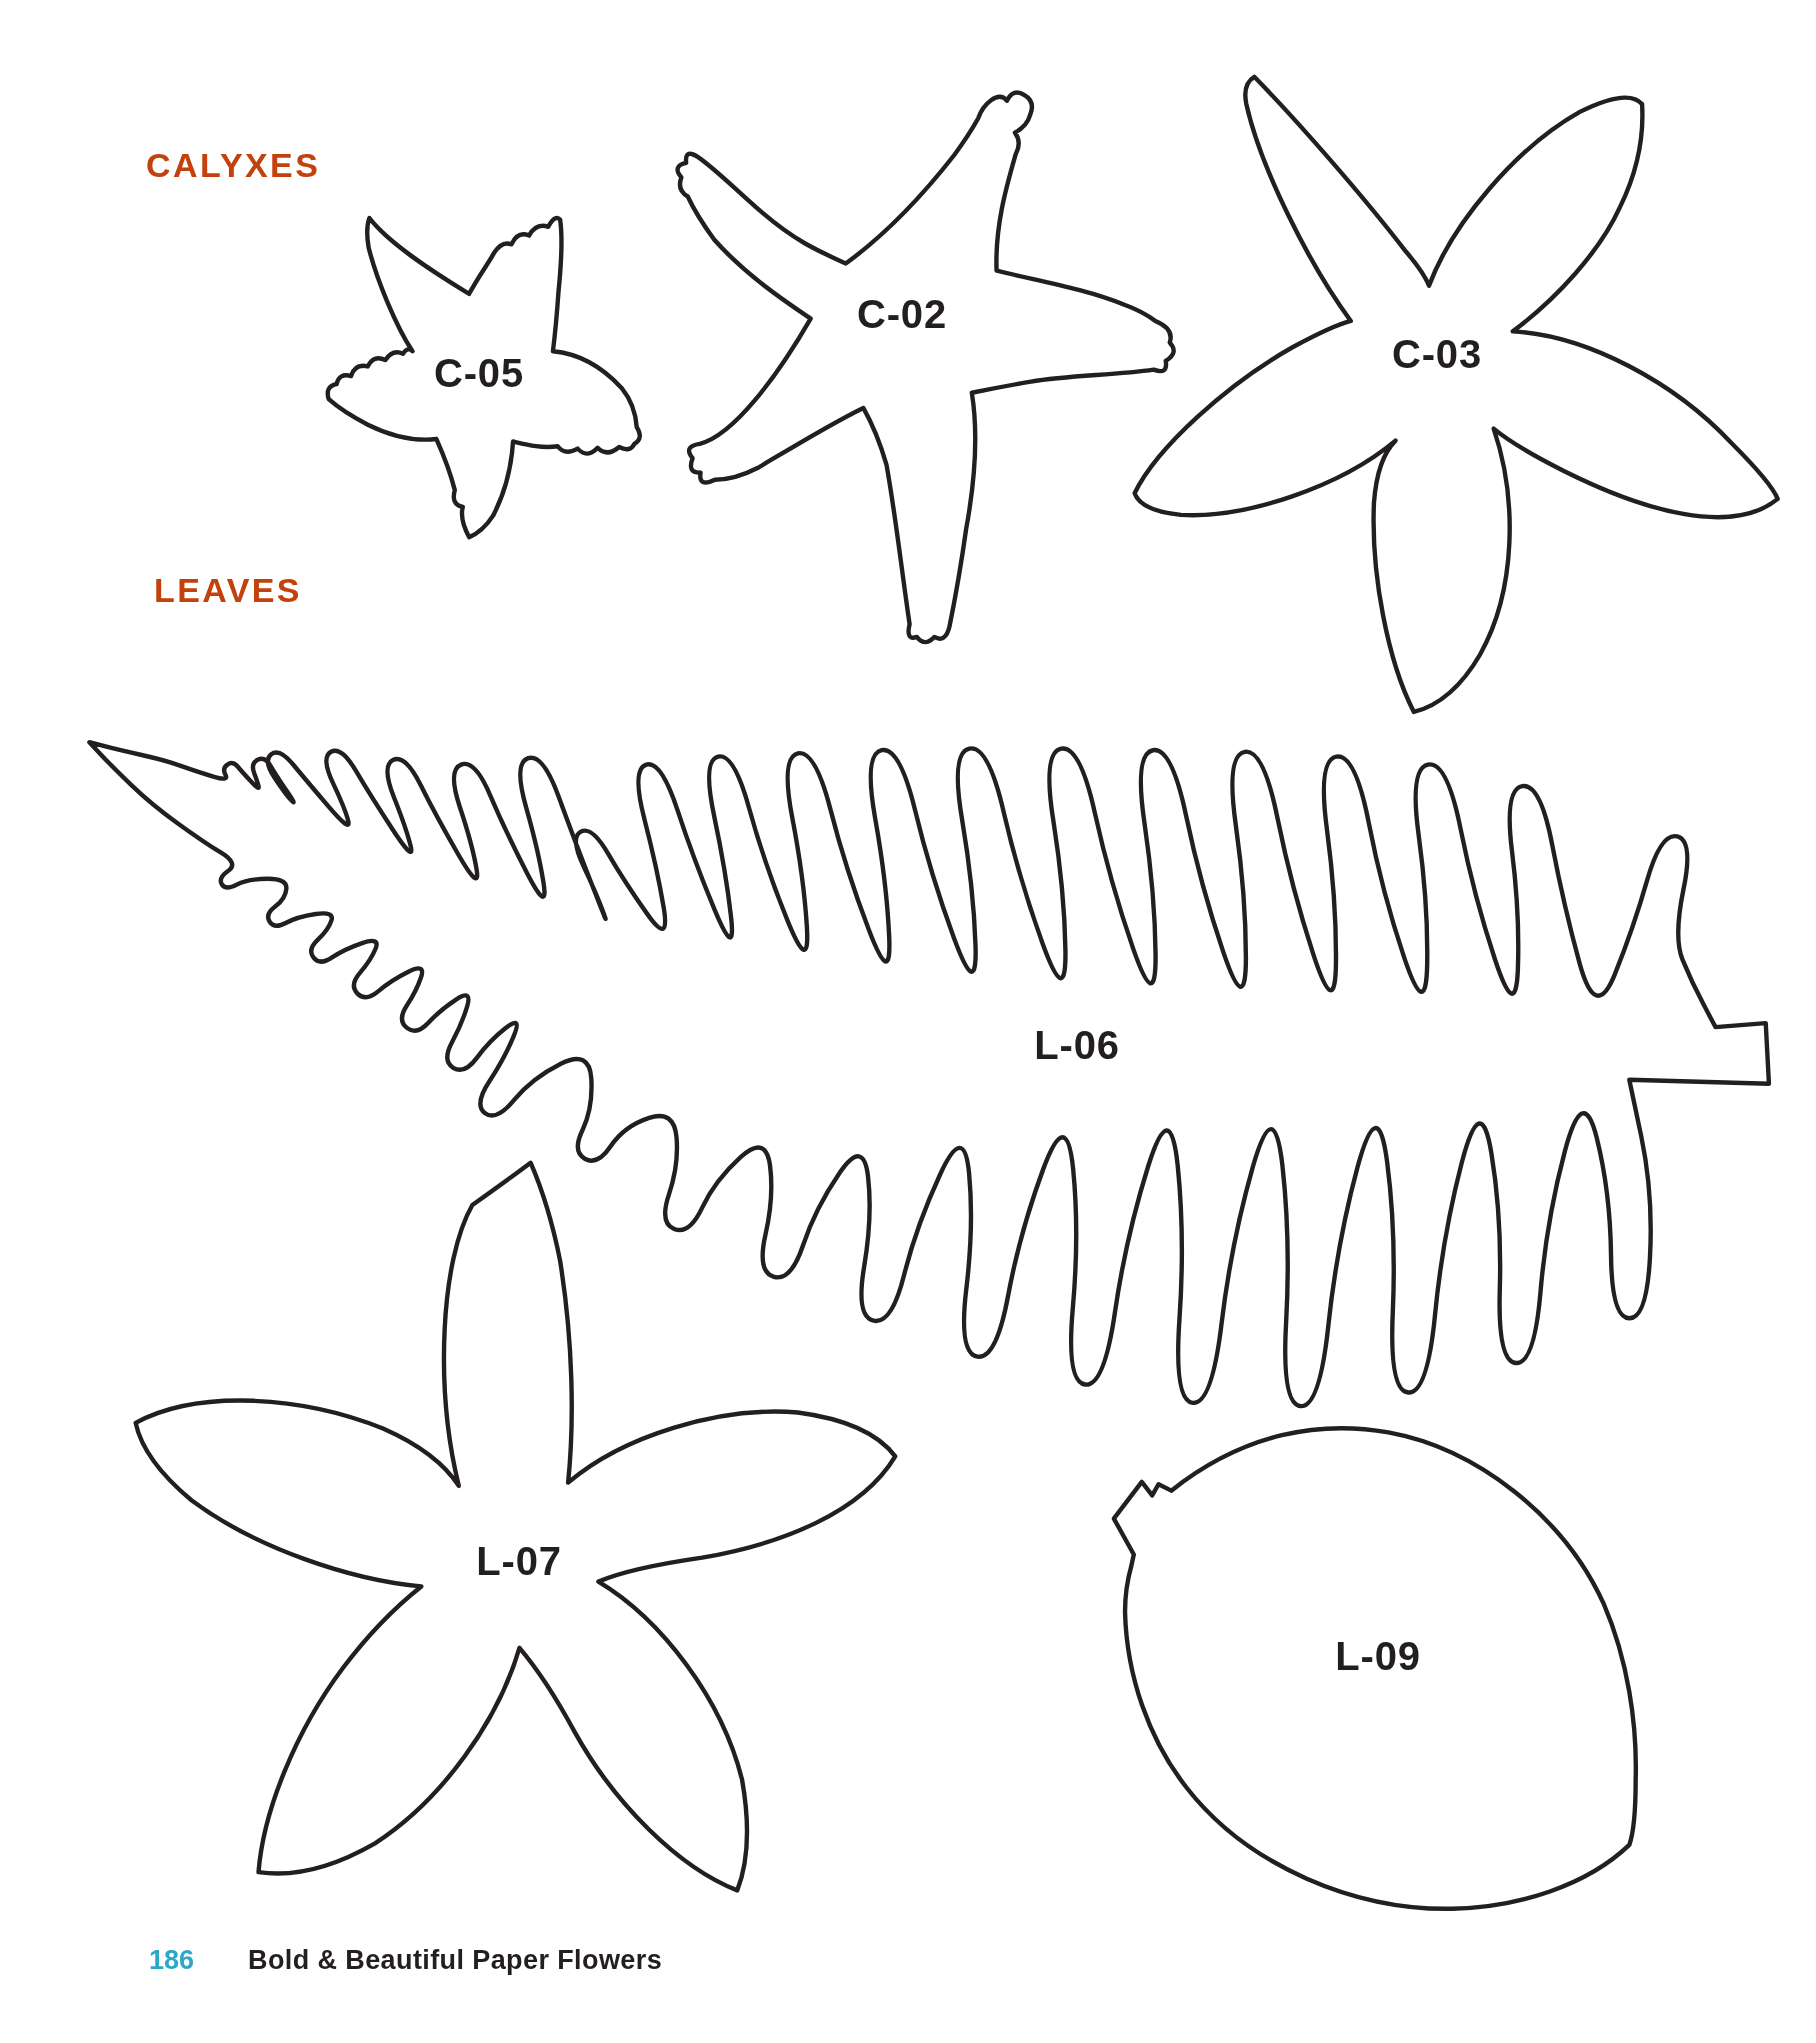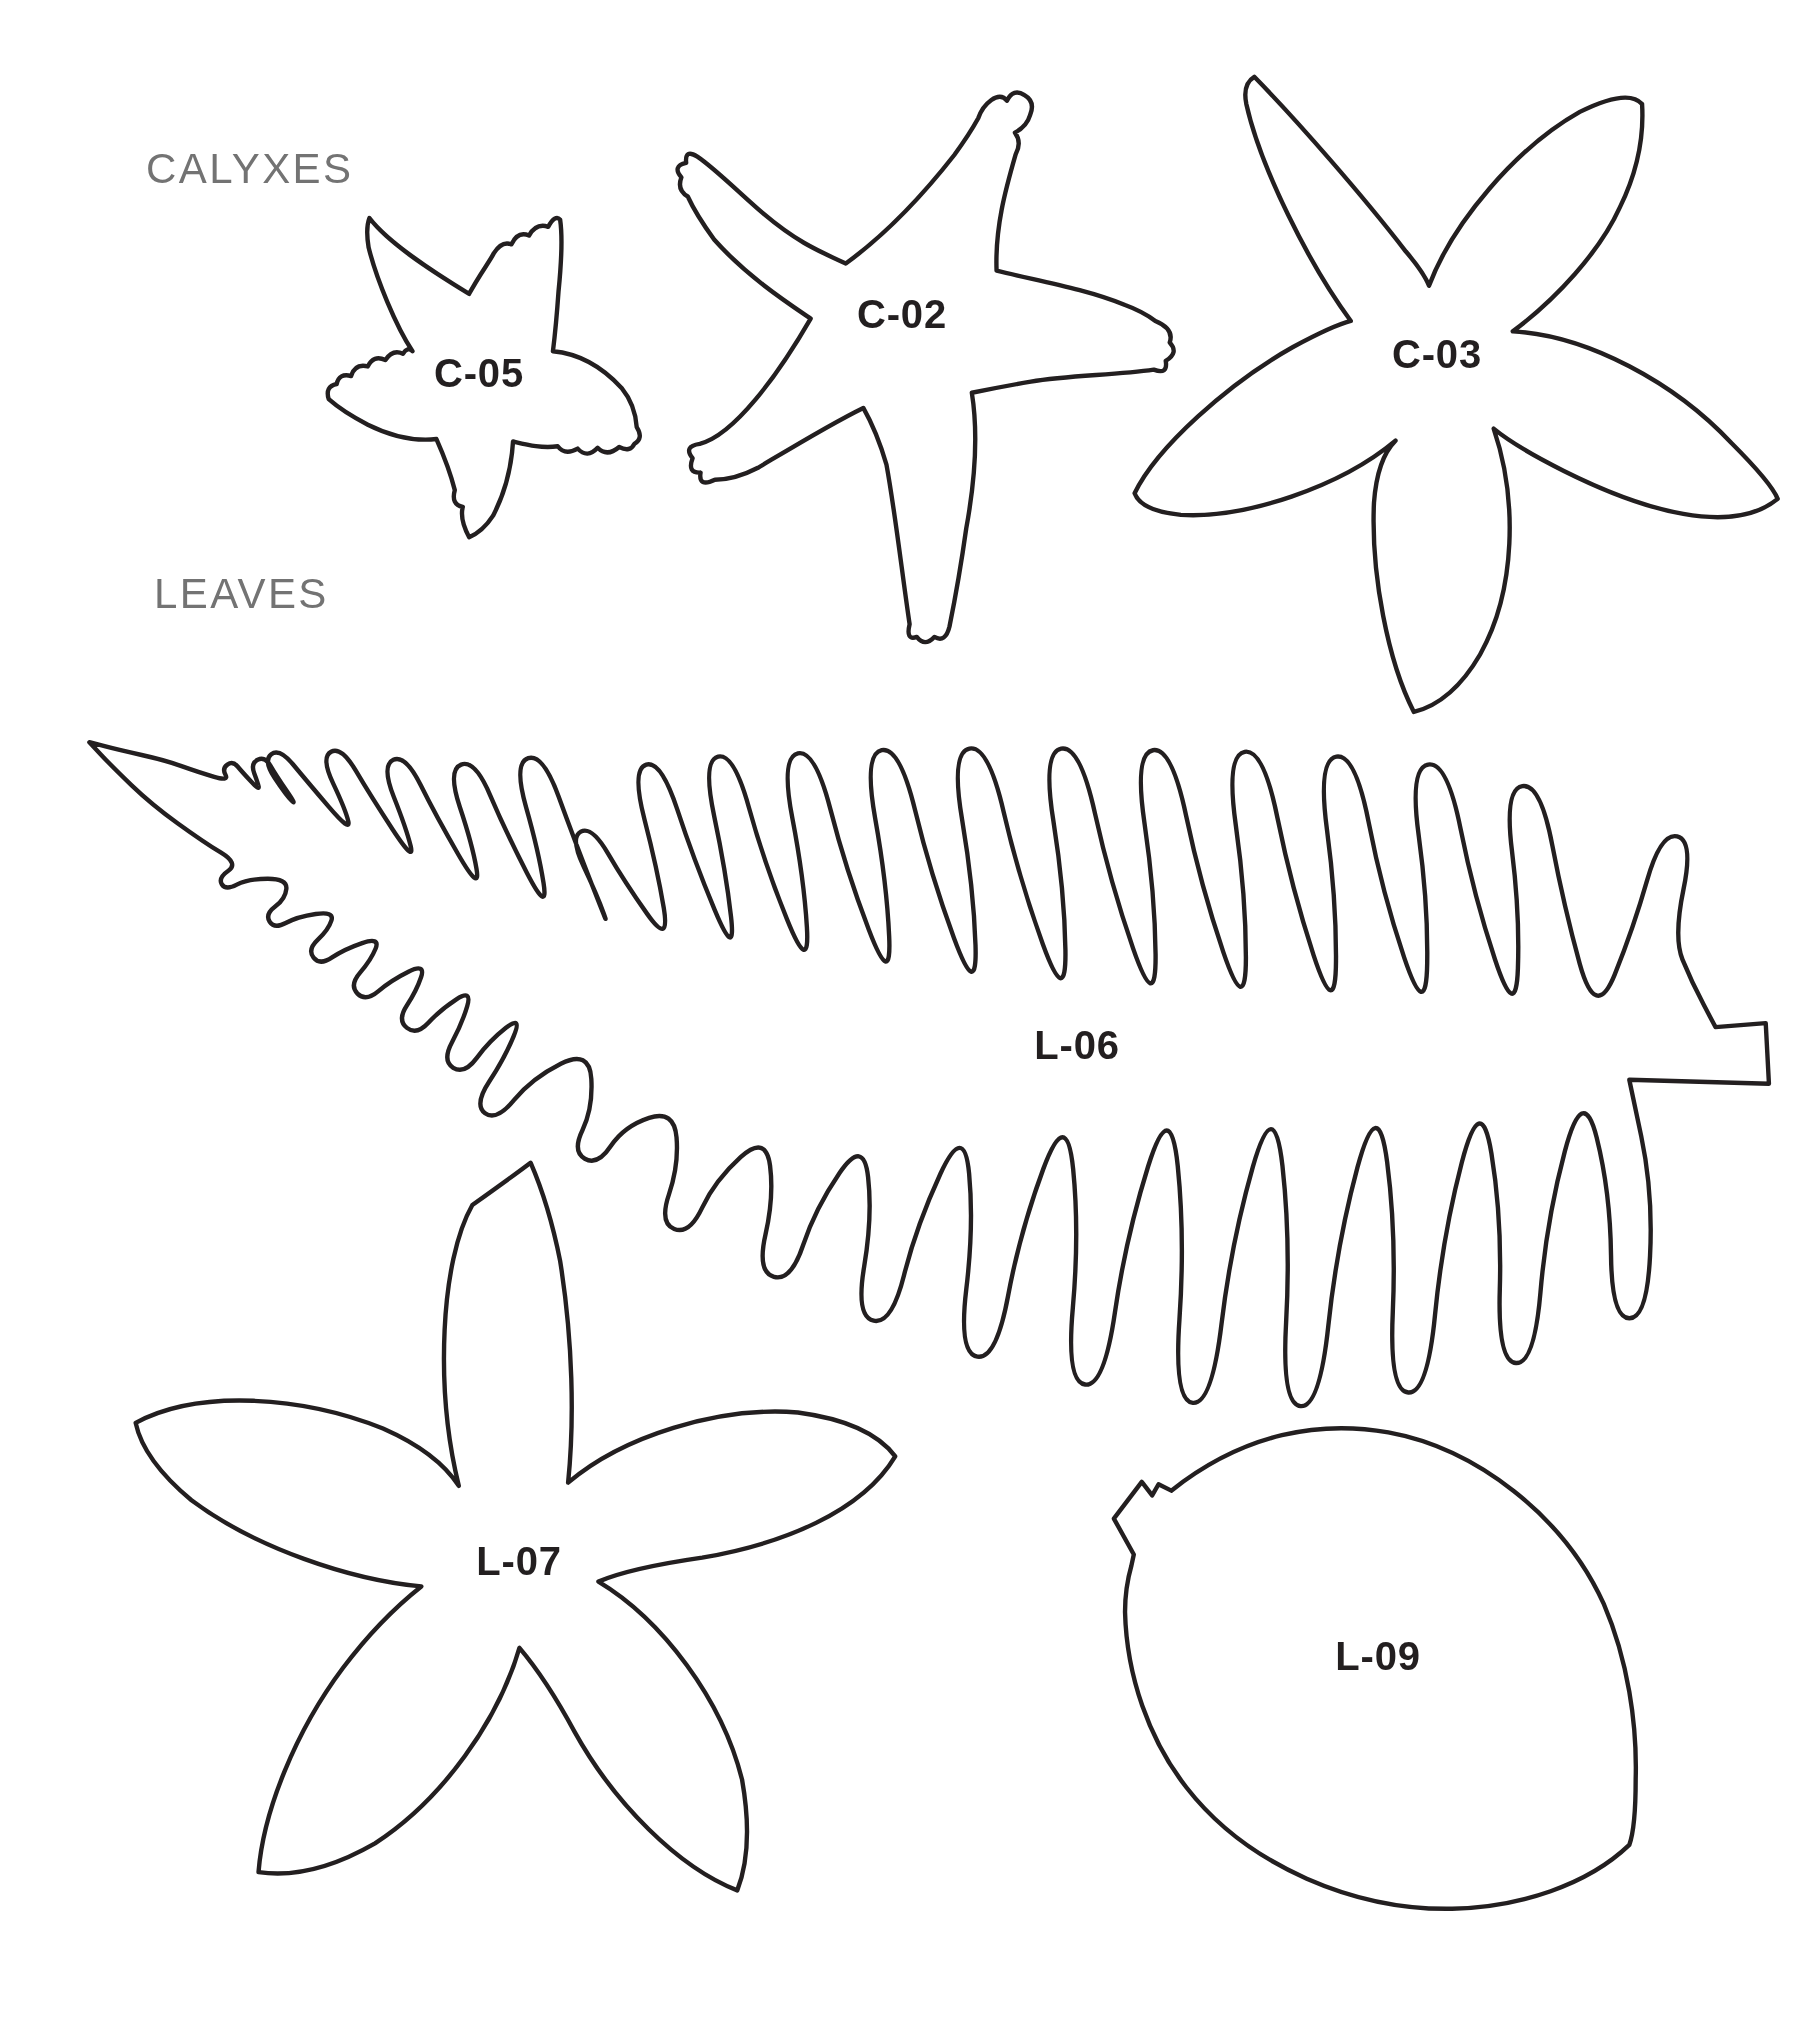--- a/index.html
+++ b/index.html
@@ -7,22 +7,22 @@
     position:relative;
     width:1816px;height:2043px;
     background:#ffffff;
     overflow:hidden;
     font-family:"Liberation Sans", sans-serif;
   }
   #shapes{position:absolute;left:0;top:0;width:1816px;height:2043px;}
   #shapes path{fill:#ffffff;stroke:#231f20;stroke-width:5.5;stroke-linejoin:round;stroke-linecap:round;}
   .heading{
     position:absolute;
-    font-weight:400;font-size:42px;letter-spacing:2.4px;
-    color:#737373;line-height:1;
+    font-weight:700;font-size:34px;letter-spacing:2.4px;
+    color:#c2410c;line-height:1;
   }
   .tpl-label{
     position:absolute;
     transform:translate(-50%,-50%);
     font-weight:700;font-size:40px;letter-spacing:0.8px;
     color:#231f20;white-space:nowrap;
   }
   #footer{position:absolute;left:0;top:1947px;width:100%;height:48px;font-size:27px;font-weight:700;line-height:1;}
   #footer .pagenum{position:absolute;left:149px;top:0;color:#2BA8C5;}
   #footer .booktitle{position:absolute;left:248px;top:0;color:#231f20;letter-spacing:0.4px;}
@@ -116,14 +116,18 @@
   <div class="heading" style="left:146px;top:148px">CALYXES</div>
   <div class="heading" style="left:154px;top:573px">LEAVES</div>
 
   <div class="tpl-label" style="left:479px;top:373px">C-05</div>
   <div class="tpl-label" style="left:902px;top:314px">C-02</div>
   <div class="tpl-label" style="left:1437px;top:354px">C-03</div>
   <div class="tpl-label" style="left:1077px;top:1045px">L-06</div>
   <div class="tpl-label" style="left:519px;top:1561px">L-07</div>
   <div class="tpl-label" style="left:1378px;top:1656px">L-09</div>
 
+  <div id="footer">
+    <span class="pagenum">186</span>
+    <span class="booktitle">Bold &amp; Beautiful Paper Flowers</span>
+  </div>
 </div>
 
 
 </body></html>

